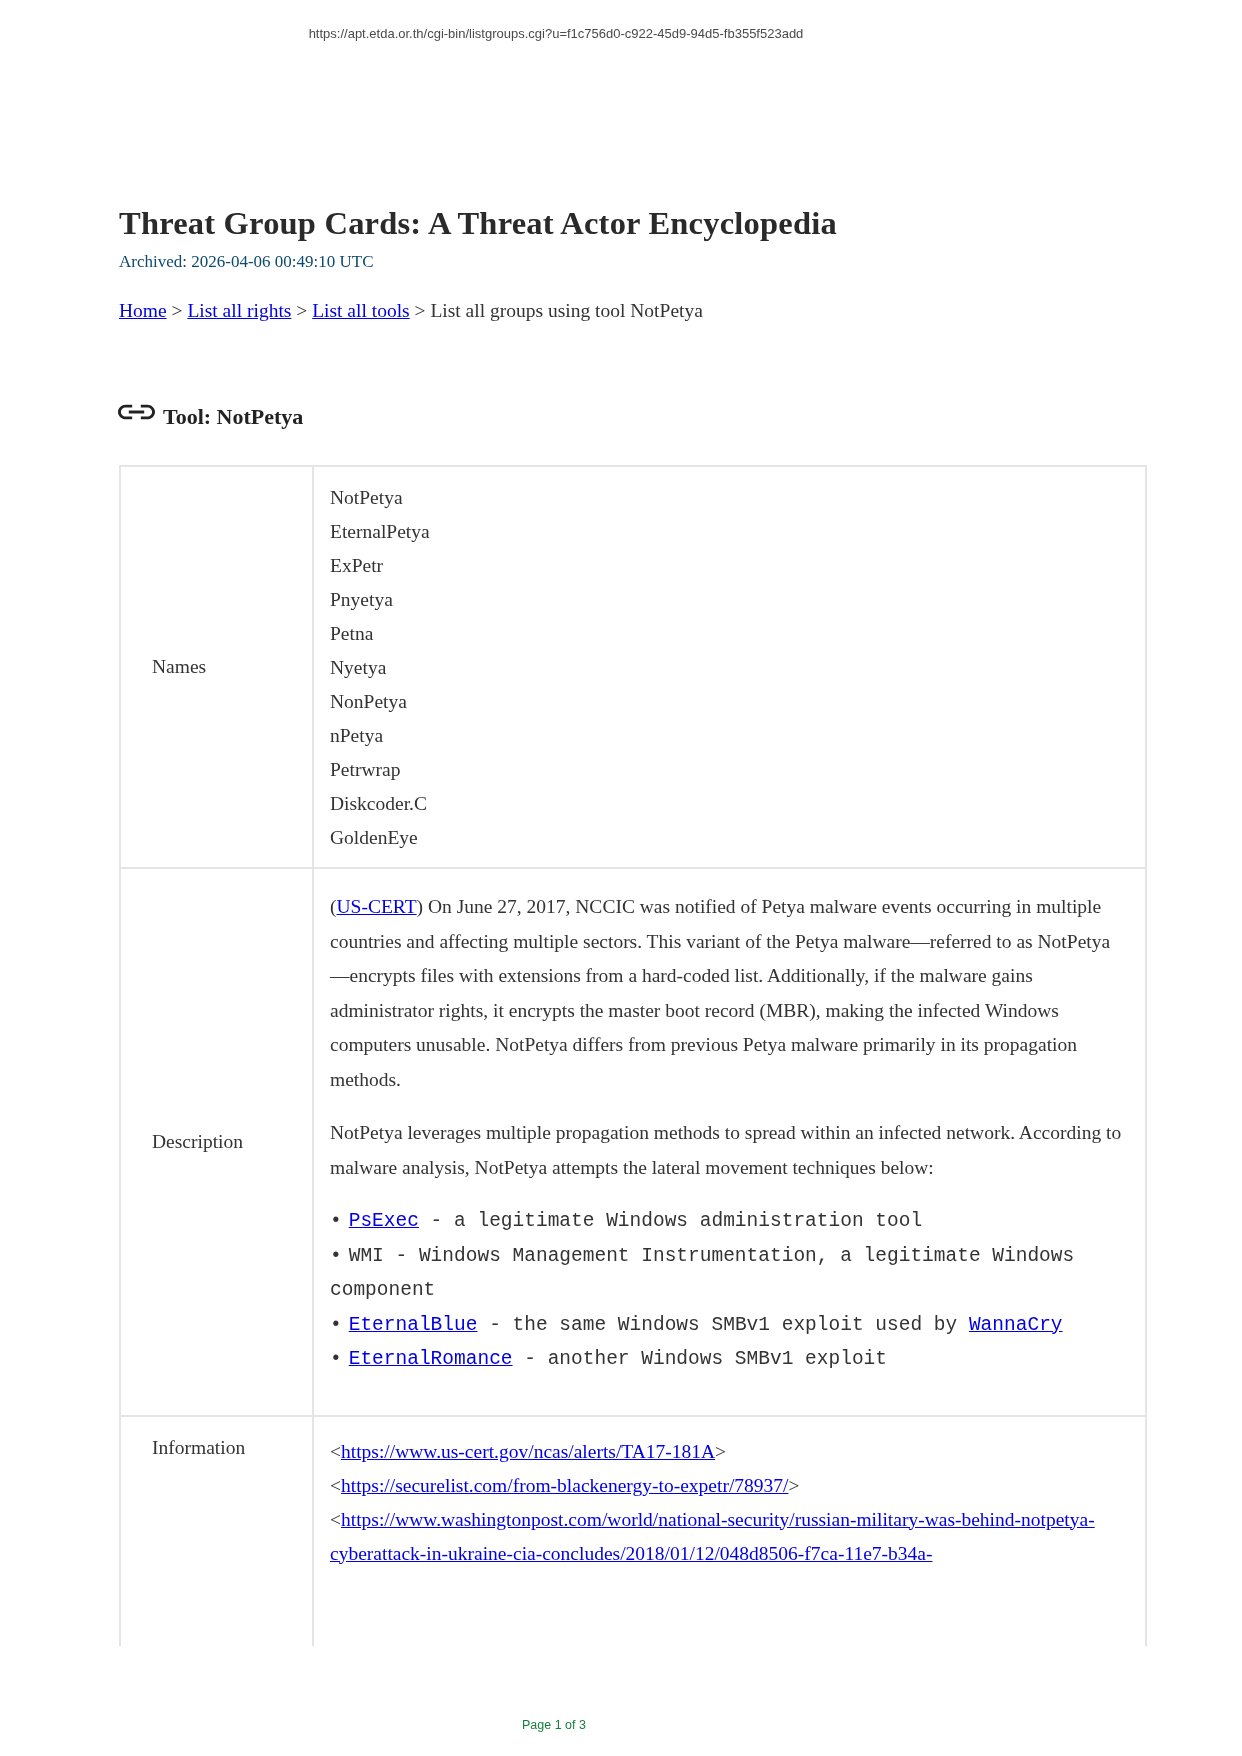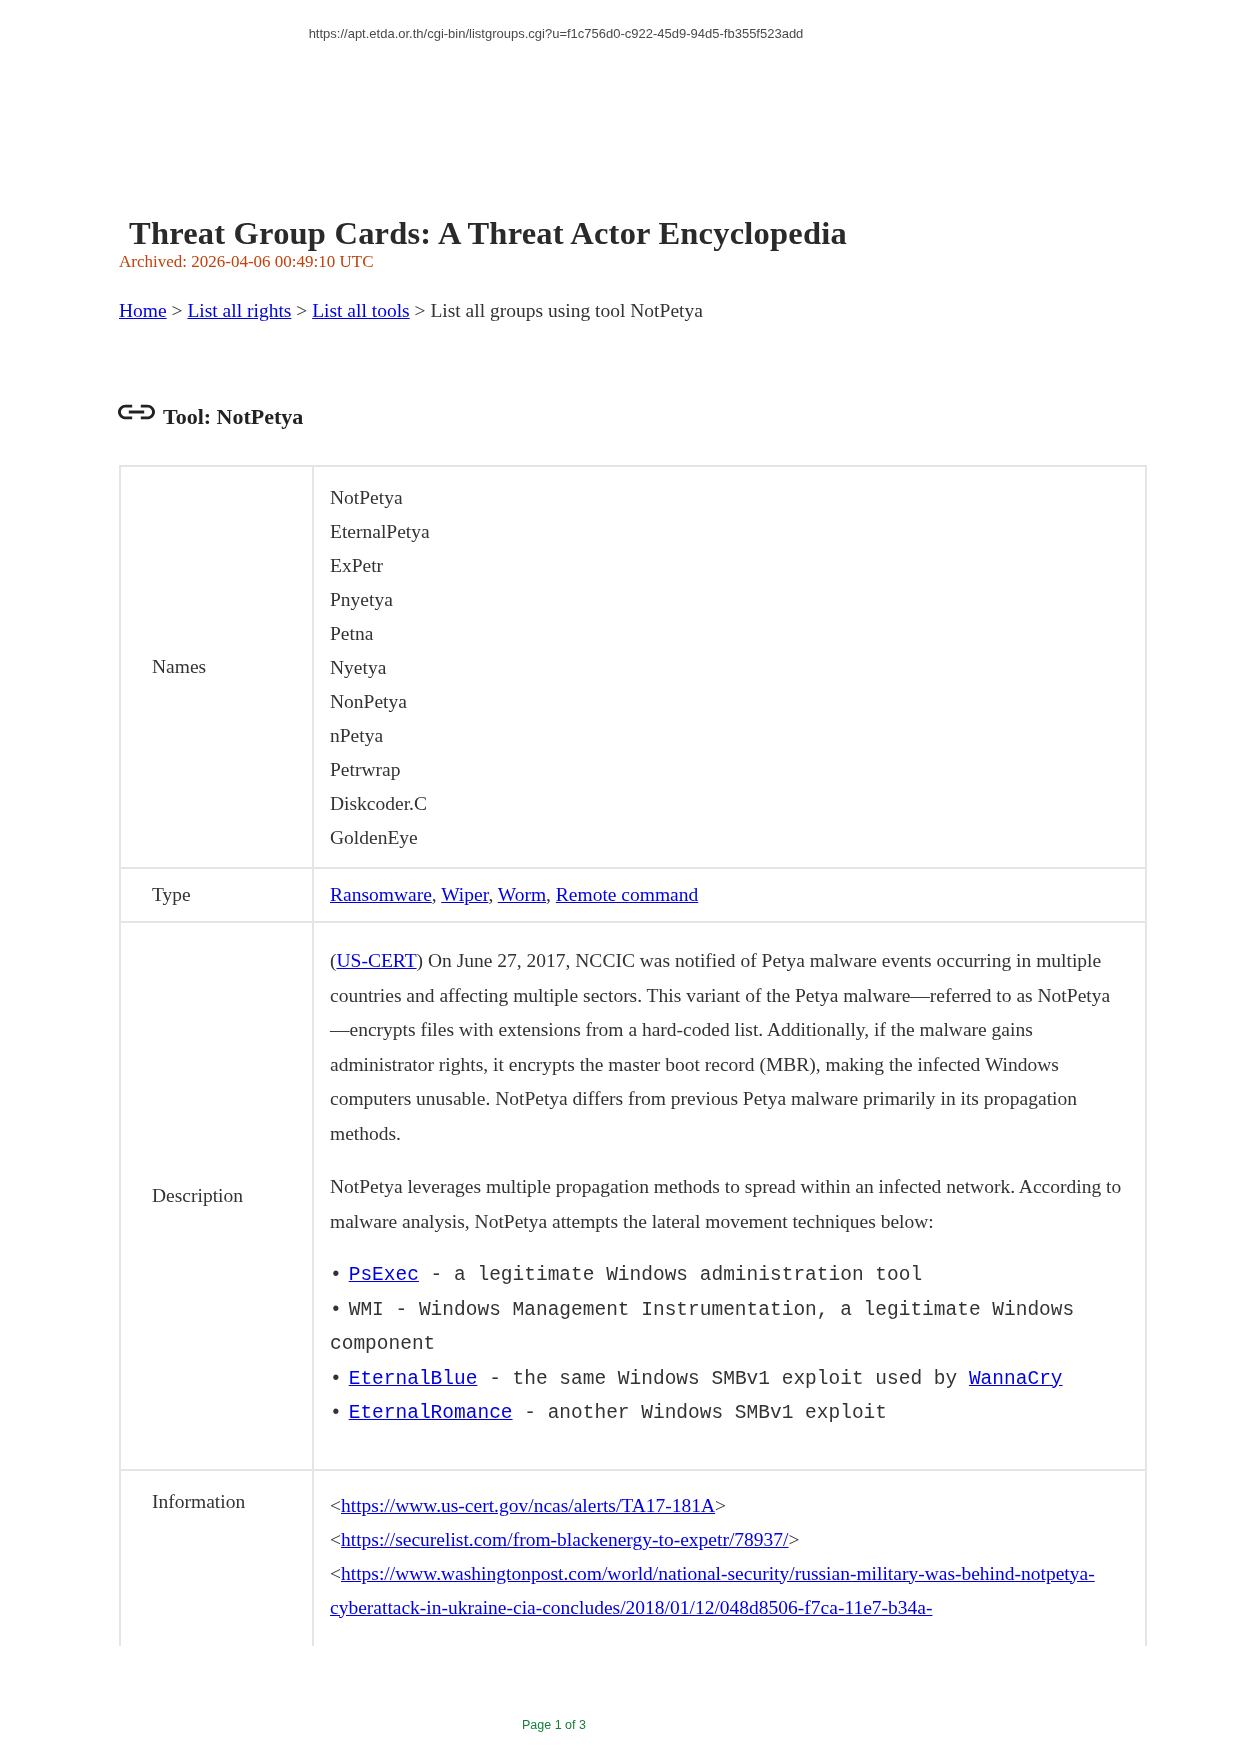--- a/index.html
+++ b/index.html
@@ -24,25 +24,25 @@
     position: absolute; top: 1718px; left: 554px;
     transform: translateX(-50%);
     font-family: "Liberation Sans", sans-serif;
     font-size: 12.5px; color: #15803d; white-space: nowrap;
   }
 
   
   .doc-title {
     position: absolute; left: 119px; top: 205px;
     font-size: 32.5px; font-weight: bold; color: #2a2a2a;
-    margin: 10px; letter-spacing: 0.2px;
+    margin: 0; letter-spacing: 0.2px;
   }
   .archived {
     position: absolute; left: 119px; top: 252px;
-    font-size: 17px; color: #c2410c;
+    font-size: 17px; color: #0c4a6e;
   }
   .breadcrumb {
     position: absolute; left: 119px; top: 300px;
     font-size: 19.5px; color: #333;
   }
   .breadcrumb a { color: #0000e0; text-decoration: underline; cursor: pointer; }
   .crumb-sep { white-space: pre; }
 
   .tool-heading-icon {
     position: absolute; left: 118px; top: 401px;
@@ -126,26 +126,20 @@
         <div class="name-line">Pnyetya</div>
         <div class="name-line">Petna</div>
         <div class="name-line">Nyetya</div>
         <div class="name-line">NonPetya</div>
         <div class="name-line">nPetya</div>
         <div class="name-line">Petrwrap</div>
         <div class="name-line">Diskcoder.C</div>
         <div class="name-line">GoldenEye</div>
       </td>
     </tr>
-    <tr class="row-type">
-      <td class="label-cell">Type</td>
-      <td class="value-cell">
-        <a class="lnk">Ransomware</a><span class="list-sep">, </span><a class="lnk">Wiper</a><span class="list-sep">, </span><a class="lnk">Worm</a><span class="list-sep">, </span><a class="lnk">Remote command</a>
-      </td>
-    </tr>
     <tr class="row-desc">
       <td class="label-cell">Description</td>
       <td class="value-cell">
         <p class="desc-p"><span>(</span><a class="lnk">US-CERT</a><span>) On June 27, 2017, NCCIC was notified of Petya malware events occurring in multiple countries and affecting multiple sectors. This variant of the Petya malware—referred to as NotPetya—encrypts files with extensions from a hard-coded list. Additionally, if the malware gains administrator rights, it encrypts the master boot record (MBR), making the infected Windows computers unusable. NotPetya differs from previous Petya malware primarily in its propagation methods.</span></p>
         <p class="desc-p">NotPetya leverages multiple propagation methods to spread within an infected network. According to malware analysis, NotPetya attempts the lateral movement techniques below:</p>
         <div class="desc-p">
           <div class="bullet-line"><span class="bullet-dot">•</span><a class="lnk">PsExec</a><span> - a legitimate Windows administration tool</span></div>
           <div class="bullet-line"><span class="bullet-dot">•</span><span>WMI - Windows Management Instrumentation, a legitimate Windows component</span></div>
           <div class="bullet-line"><span class="bullet-dot">•</span><a class="lnk">EternalBlue</a><span> - the same Windows SMBv1 exploit used by </span><a class="lnk">WannaCry</a></div>
           <div class="bullet-line"><span class="bullet-dot">•</span><a class="lnk">EternalRomance</a><span> - another Windows SMBv1 exploit</span></div>

